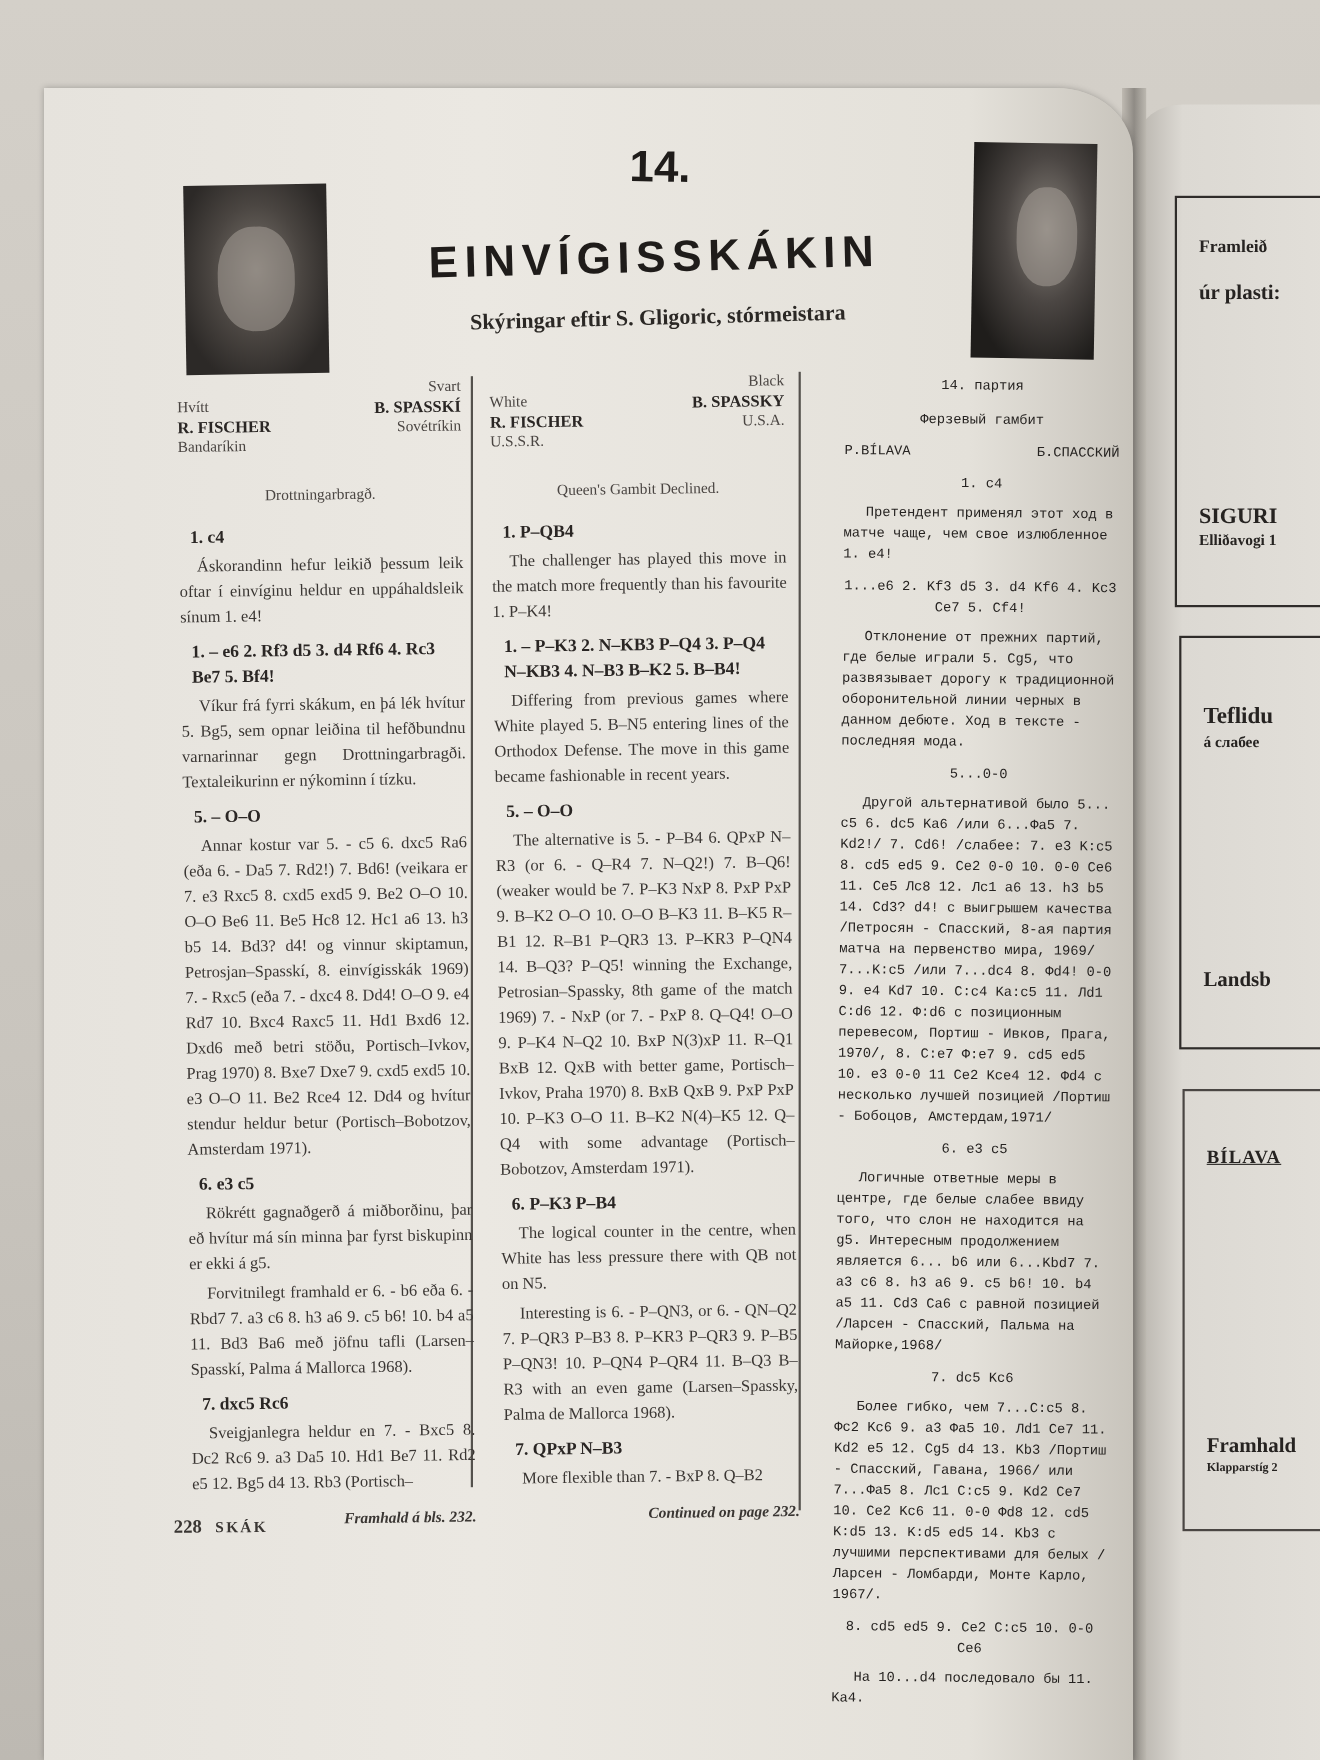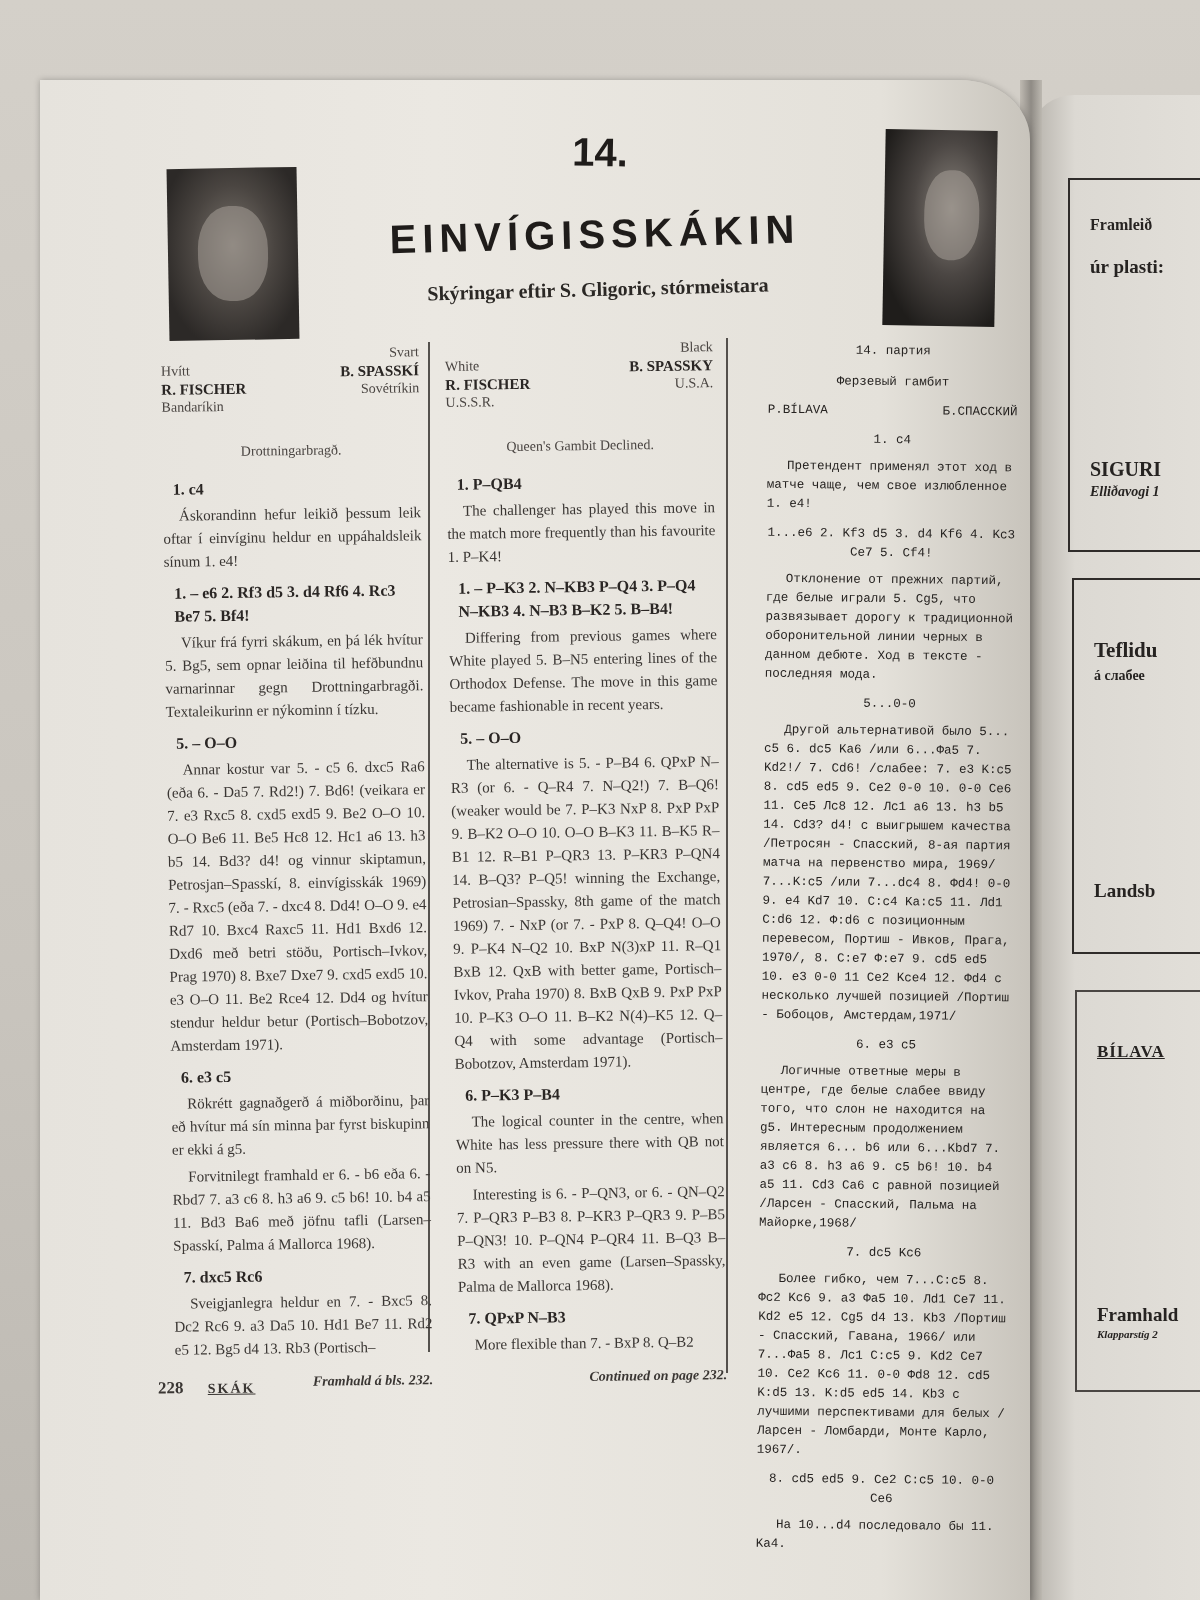--- a/index.html
+++ b/index.html
@@ -90,32 +90,32 @@
 
   .ru-center { text-align: center; }
   .ru-move { text-align: center; margin: 10px 0 8px 0; }
   .ru-para { text-indent: 20px; margin: 0 0 6px 0; }
   .ru-players { display: flex; justify-content: space-between; margin: 10px 0 6px 0; }
 
   .folio {
     position: absolute; left: 158px; top: 1378px; font-size: 17px; font-weight: bold;
     color: #3a3633; transform: rotate(-0.5deg);
   }
-  .folio .mag { letter-spacing: 2px; font-size: 14px; margin-left: 20px; text-decoration: underline; }
+  .folio .mag { letter-spacing: 2px; font-size: 14px; margin-left: 8px; }
 
   
   .ad-box {
     position: absolute; border: 2px solid #2f2c2a; background: transparent;
     overflow: hidden;
   }
   .ad-1 { left: 1068px; top: 178px; width: 160px; height: 370px; }
   .ad-2 { left: 1072px; top: 578px; width: 160px; height: 372px; }
   .ad-3 { left: 1075px; top: 990px; width: 160px; height: 398px; border-color: #4a4643; }
   .ad-line { position: absolute; left: 20px; white-space: nowrap; font-weight: bold; color: #262321; }
-  .ad-small { font-size: 14px; font-style: italic; }
+  .ad-small { font-size: 14px; }
 </style>
 </head>
 <body>
 
 <div class="backdrop"></div>
 <div class="page-right"></div>
 <div class="gutter"></div>
 <div class="page-left"></div>
 
 <div class="issue-number">14.</div>

